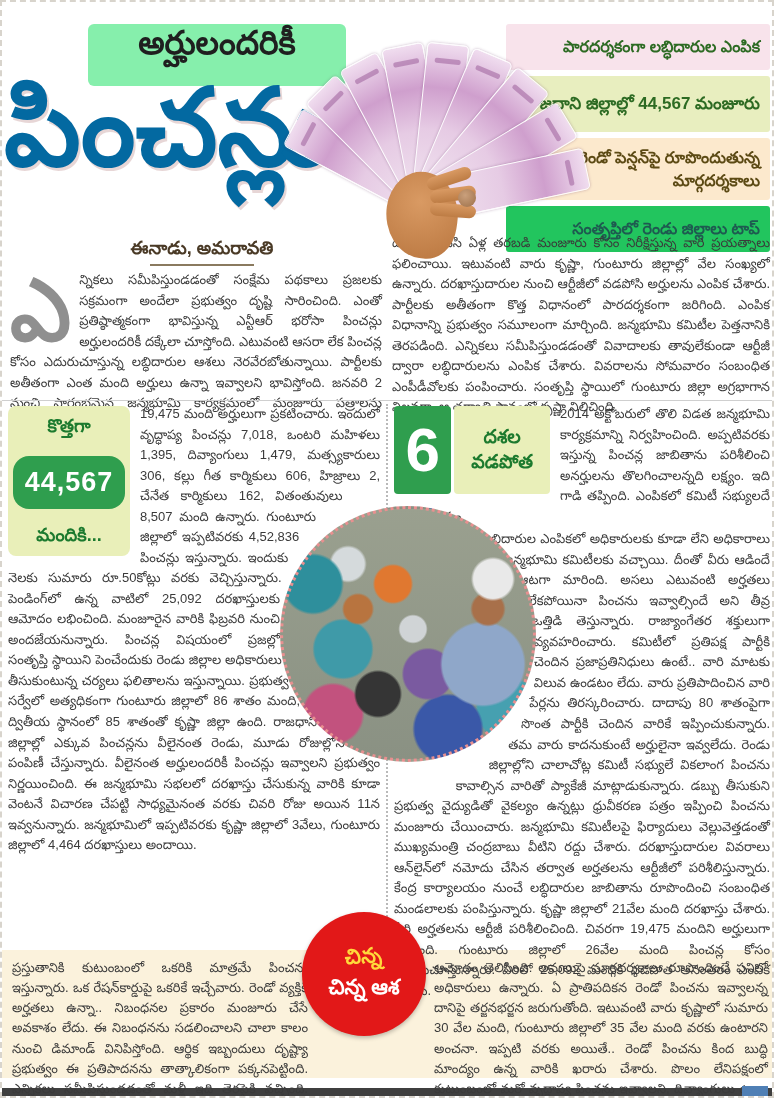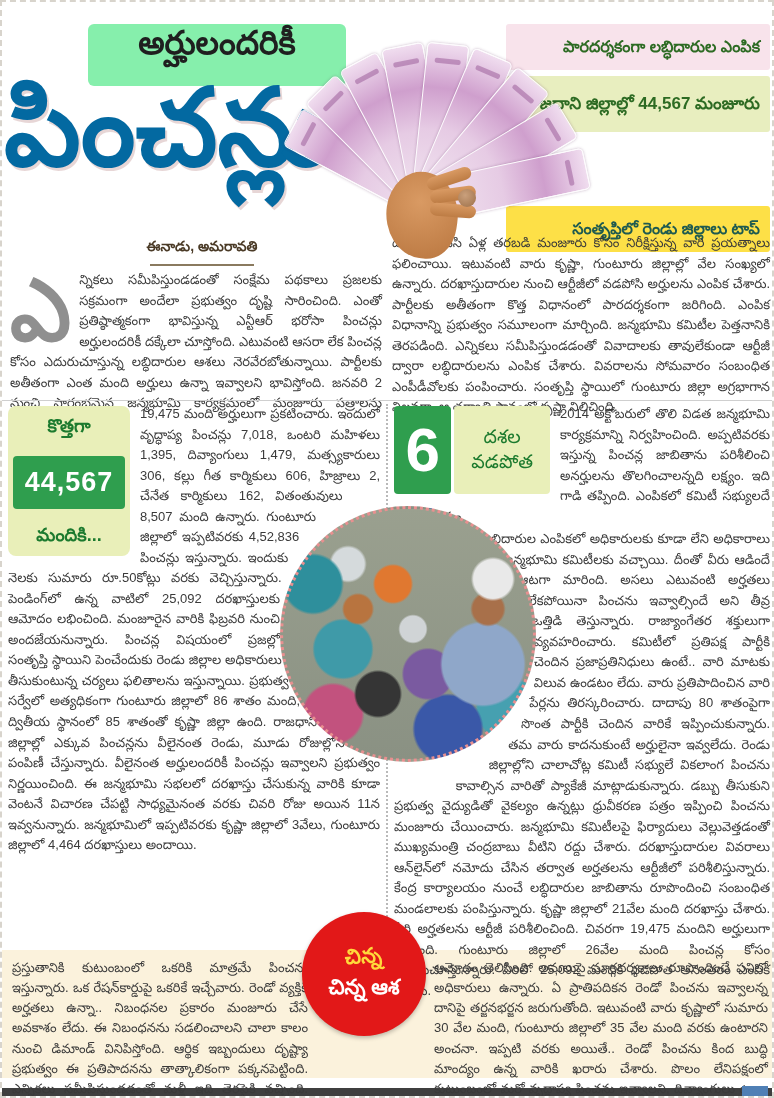--- a/index.html
+++ b/index.html
@@ -19,21 +19,21 @@
     font-size:33px;font-weight:bold;color:#1f1f1f;
   }
   .headline{
     position:absolute;left:2px;top:58px;width:395px;height:170px;
     font-size:108px;line-height:1.25;font-weight:bold;color:#0369a1;
     text-shadow:2px 3px 0 rgba(120,30,30,0.18);
     white-space:nowrap;z-index:1;
   }
   .byline{
     position:absolute;left:60px;top:236px;width:280px;
-    text-align:center;font-weight:bold;font-size:14px;color:#4a3a26;
+    text-align:center;font-weight:bold;font-size:18px;color:#4a3a26;
   }
   .byline-rule{
     position:absolute;left:148px;top:262px;width:104px;height:0;
     border-top:2px solid #8a7a5f;
   }
   
   .money{position:absolute;left:338px;top:2px;width:208px;height:226px;z-index:2;}
   .note{
     position:absolute;left:92px;top:176px;width:158px;height:42px;
     border-radius:5px;border:1px solid #fdfbfd;
@@ -72,21 +72,21 @@
   .f3{left:90px;top:200px;transform:rotate(4deg);}
   
   .hl{
     position:absolute;left:504px;width:264px;border-radius:3px;
     display:flex;align-items:center;justify-content:flex-end;text-align:right;
     font-weight:bold;font-size:16px;line-height:1.45;padding:23px 10px;
   }
   .hl-1{top:22px;height:46px;background:#f8e3eb;color:#2d6b23;}
   .hl-2{top:74px;height:56px;background:#e8eebf;color:#2d6b23;font-size:17px;}
   .hl-3{top:136px;height:62px;background:#fce9cd;color:#5c4a14;}
-  .hl-4{top:204px;height:40px;background:#fde047;color:#1e5a50;}
+  .hl-4{top:204px;height:40px;background:#22c55e;color:#1e5a50;}
   
   .intro{
     position:absolute;left:8px;top:268px;width:372px;height:126px;
     font-size:13px;line-height:1.58;text-align:justify;
   }
   .dropcap{
     float:left;font-size:86px;line-height:.85;color:#8f8f8f;
     font-weight:bold;margin:4px 8px 0 0;
   }
   .lead{
@@ -111,34 +111,34 @@
     font-size:13px;line-height:1.58;text-align:justify;z-index:1;
   }
   .col-left p,.col-right p{margin:0 0 2px 0;}
   
   .statbox{
     float:left;width:122px;margin:2px 10px 6px 0;
     background:#e9efb9;border-radius:8px;padding:6px 5px;text-align:center;
   }
   .statbox .s-top{font-size:18px;font-weight:bold;color:#1c7a2e;margin-bottom:16px;}
   .statbox .s-num{
-    background:#2f9e4e;border-radius:4px;color:#ffffff;
+    background:#2f9e4e;border-radius:16px;color:#ffffff;
     font-size:27px;font-weight:bold;padding:5px 0;letter-spacing:1px;
   }
   .statbox .s-bot{font-size:18px;font-weight:bold;color:#1c7a2e;margin-top:12px;}
   
   .badge{float:left;width:156px;height:88px;margin:2px 10px 4px 0;display:flex;}
   .badge .b-num{
     width:62px;background:#2f9e4e;border-radius:4px;color:#fff;
     font-size:62px;font-weight:bold;display:flex;align-items:center;justify-content:center;
   }
   .badge .b-label{
     flex:1;background:#e9efb9;border-radius:4px;margin-left:3px;
     display:flex;align-items:center;justify-content:center;text-align:center;
-    font-size:19px;font-weight:normal;color:#1c7a2e;line-height:1.3;padding:17px;
+    font-size:19px;font-weight:bold;color:#1c7a2e;line-height:1.3;padding:17px;
   }
   
   .spacer-l{
     float:right;width:100px;height:356px;
     shape-outside:circle(130px at 128px 215px);
   }
   .spacer-r{
     float:left;width:140px;height:258px;
     shape-outside:circle(131px at 10px 126px);
   }
@@ -214,20 +214,23 @@
     <div class="finger f3"></div>
     <div class="note-face"></div>
   </div>
 
   <div class="hl hl-1">
     <span>పారదర్శకంగా లబ్ధిదారుల ఎంపిక</span>
   </div>
   <div class="hl hl-2">
     <span>రాజధాని జిల్లాల్లో 44,567 మంజూరు</span>
   </div>
+  <div class="hl hl-3">
+    <span>రెండో పెన్షన్‌పై రూపొందుతున్న మార్గదర్శకాలు</span>
+  </div>
   <div class="hl hl-4">
     <span>సంతృప్తిలో రెండు జిల్లాలు టాప్</span>
   </div>
 
   <div class="byline">ఈనాడు, అమరావతి</div>
   <div class="byline-rule"></div>
 
   <div class="intro">
     <span class="dropcap">ఎ</span>
     <span>న్నికలు సమీపిస్తుండడంతో సంక్షేమ పథకాలు ప్రజలకు సక్రమంగా అందేలా ప్రభుత్వం దృష్టి సారించింది. ఎంతో ప్రతిష్ఠాత్మకంగా భావిస్తున్న ఎన్టీఆర్ భరోసా పించన్లు అర్హులందరికీ దక్కేలా చూస్తోంది. ఎటువంటి ఆసరా లేక పించన్ల కోసం ఎదురుచూస్తున్న లబ్ధిదారుల ఆశలు నెరవేరబోతున్నాయి. పార్టీలకు అతీతంగా ఎంత మంది అర్హులు ఉన్నా ఇవ్వాలని భావిస్తోంది. జనవరి 2 నుంచి ప్రారంభమైన జన్మభూమి కార్యక్రమంలో మంజూరు పత్రాలను అందజేస్తున్నారు.</span>

